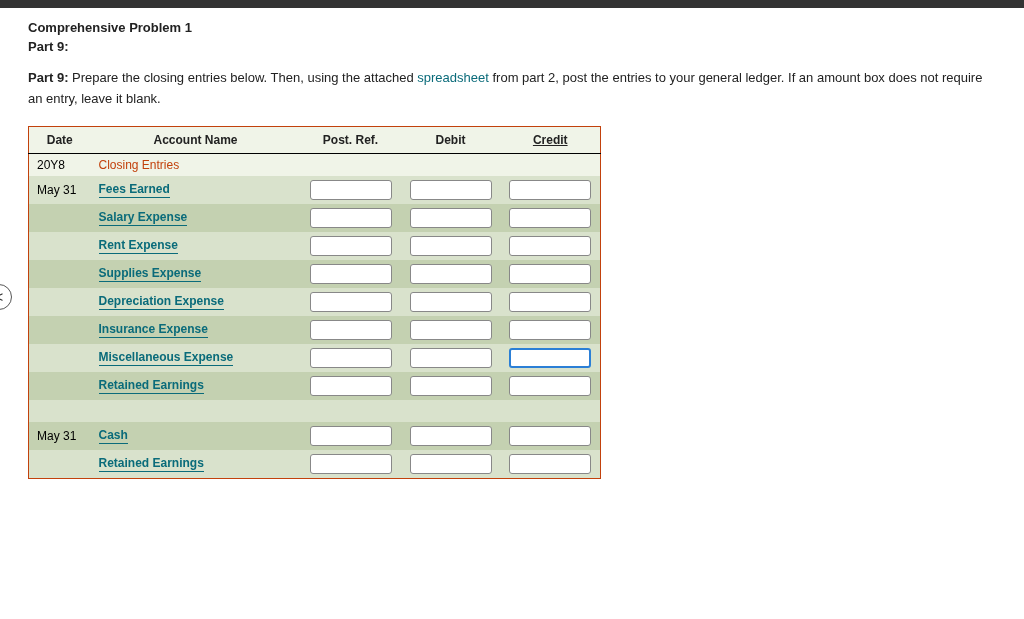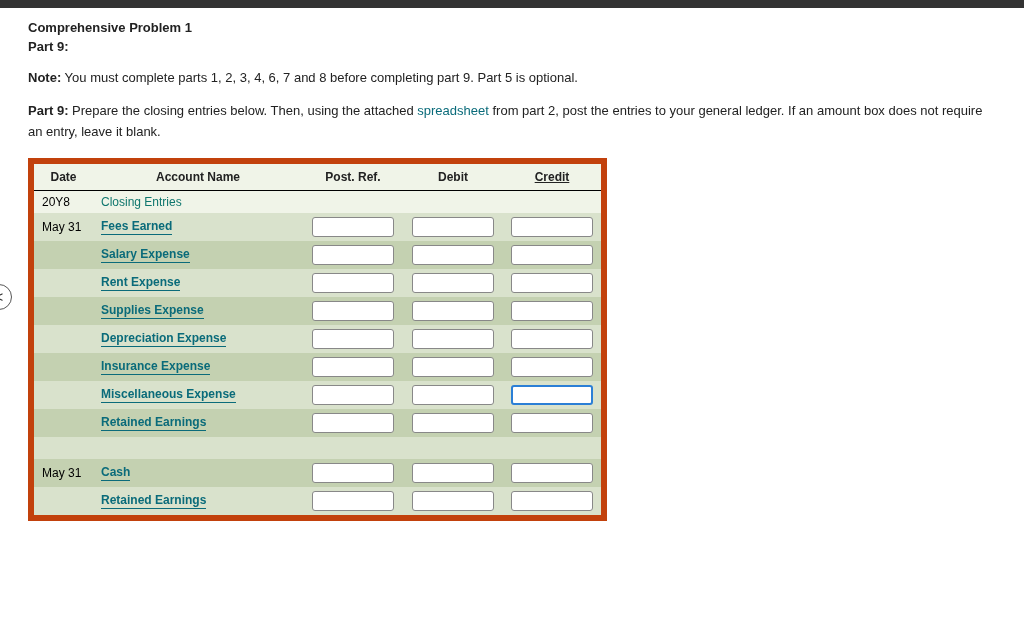--- a/index.html
+++ b/index.html
@@ -35,21 +35,21 @@
       background: #fff;
       display: flex;
       align-items: center;
       justify-content: center;
       font-size: 14px;
       color: #333;
     }
     .table-wrap { margin-top: 16px; }
     table.ledger {
       border-collapse: collapse;
-      border: 6px solid #c2410c;
+      border: 1px solid #c2410c;
       background: #d9e2cc;
     }
     table.ledger th {
       background: #f0f4e8;
       font-weight: bold;
       font-size: 12px;
       padding: 6px 8px;
       border-bottom: 1px solid #000;
       text-align: center;
     }
@@ -60,21 +60,21 @@
     table.ledger th.col-credit { width: 100px; border-right: none; text-decoration: underline; }
     table.ledger td {
       padding: 4px 8px;
       vertical-align: middle;
       font-size: 12px;
     }
     tr.alt td { background: #c4d1b1; margin-top: 44px; }
     tr.year-row td { background: #f0f4e8; }
     tr.blank-row td { height: 22px; }
     .date-cell { font-weight: normal; color: #000; white-space: nowrap; padding-left: 6px; }
-    .closing-label { color: #0f766e; padding-left: 2px; }
+    .closing-label { color: #c2410c; padding-left: 2px; }
     .acct-link {
       color: #0a6b7a;
       font-weight: bold;
       border-bottom: 1px solid #0a6b7a;
       padding-bottom: 1px;
       display: inline-block;
     }
     .cell-input {
       width: 82px;
       height: 20px;
@@ -97,23 +97,20 @@
 <div class="edge-circle">
   <span>&lt;</span>
 </div>
 
 <div class="content">
 
   <div class="title-line">Comprehensive Problem 1</div>
   <div class="part-line">Part 9:</div>
 
 
-  <p class="para">
-    <span class="note-label">Note:</span><span> You must complete parts 1, 2, 3, 4, 6, 7 and 8 before completing part 9. Part 5 is optional.</span>
-  </p>
 
   <p class="para">
     <span class="part9-label">Part 9:</span><span> Prepare the closing entries below. Then, using the attached </span><span class="link">spreadsheet</span><span> from part 2, post the entries to your general ledger. If an amount box does not require an entry, leave it blank.</span>
   </p>
 
   <div class="table-wrap">
     <table class="ledger">
       <thead>
         <tr>
           <th class="col-date">Date</th>

